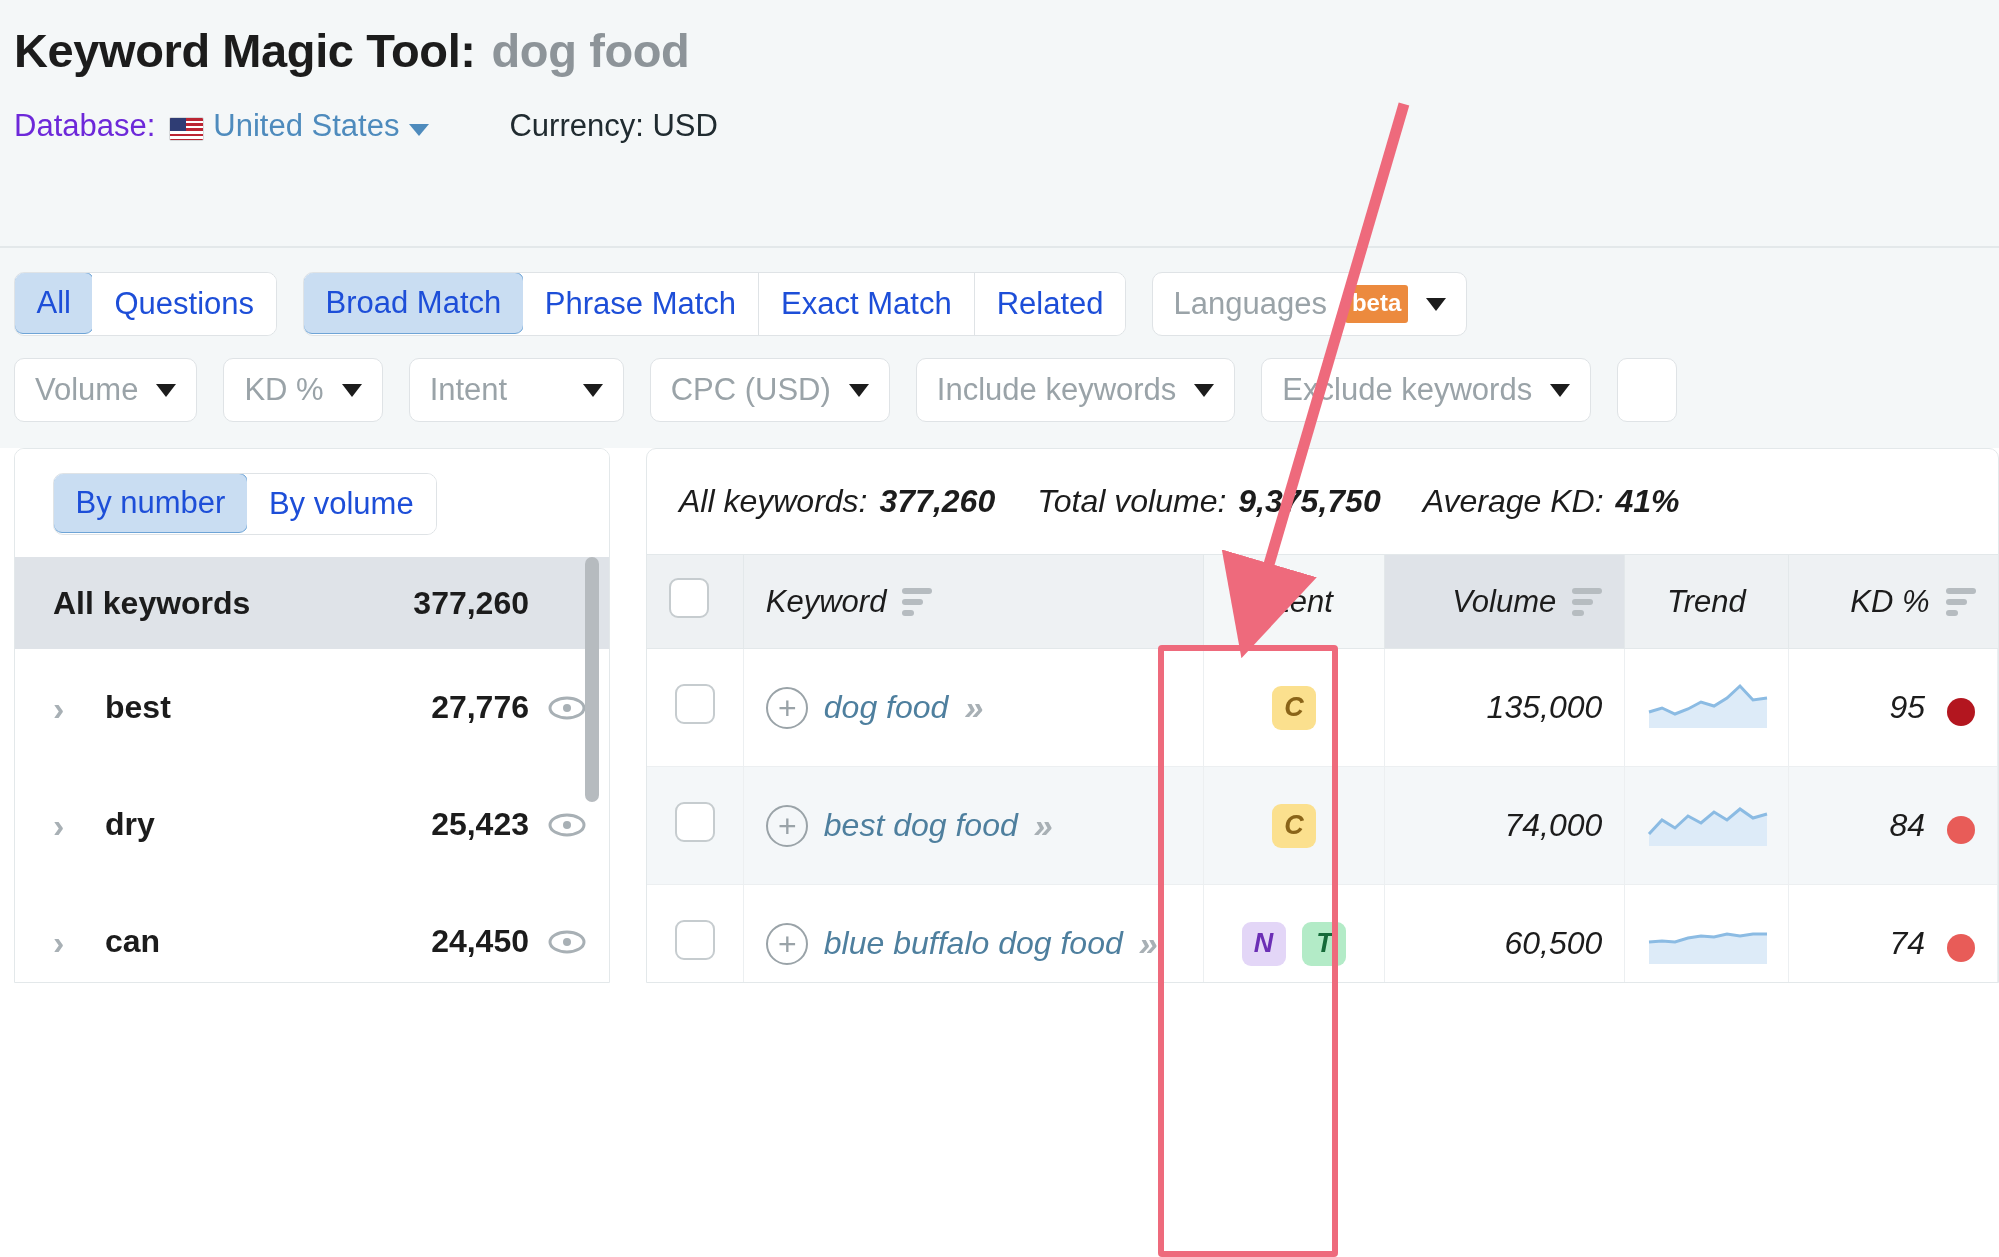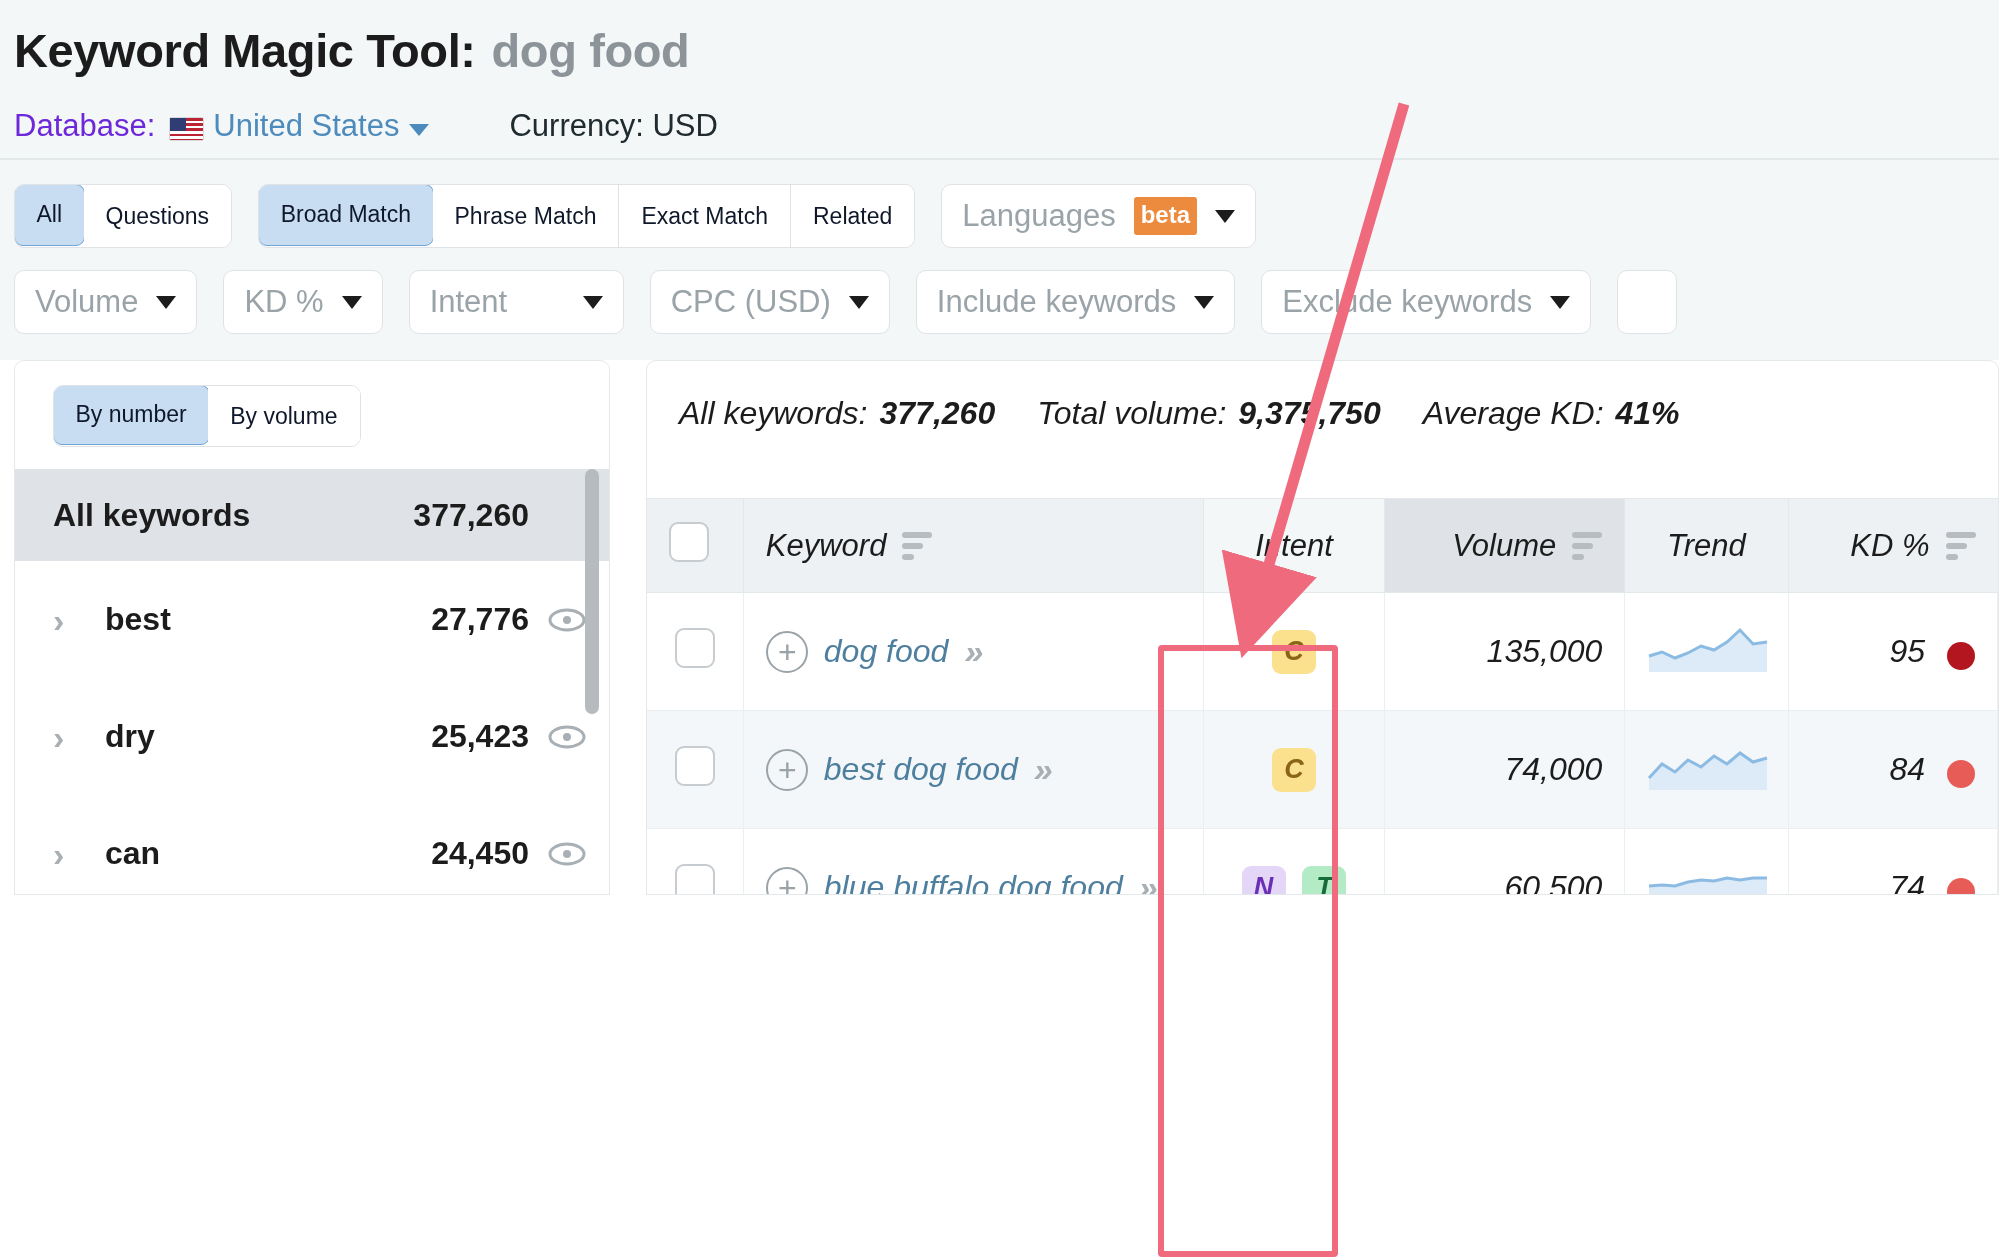--- a/index.html
+++ b/index.html
@@ -9,21 +9,21 @@
     background: #ffffff;
     overflow: hidden;
   }
   #root { position: relative; width: 1999px; height: 1257px; }
 
   
   .header {
     background: #f4f7f8;
     padding: 22px 0 26px 14px;
     border-bottom: 2px solid #e3e8ea;
-    height: 160px;
+    height: 248px;
   }
   .page-title {
     font-size: 47px; font-weight: bold; color: #1c1c1c;
     letter-spacing: -0.4px; line-height: 1.25;
     white-space: nowrap;
   }
   .page-title .term { color: #8d9499; font-weight: bold; margin-left: 16px; }
   .meta-row {
     display: flex; align-items: center; margin-top: 27px;
     font-size: 31px; color: #202b30; white-space: nowrap;
@@ -55,21 +55,21 @@
   .filterbar { background: #f4f7f8; padding: 24px 0 26px 14px; }
   .filter-row { display: flex; align-items: center; white-space: nowrap; }
   .filter-row + .filter-row { margin-top: 22px; }
 
   .seg {
     display: inline-flex; border: 1.5px solid #dfe3e6; border-radius: 10px;
     overflow: hidden; background: #ffffff; height: 64px;
   }
   .seg-item {
     display: flex; align-items: center; padding: 0 22px; height: 100%;
-    font-size: 23px; color: #0f172a; background: #ffffff;
+    font-size: 31px; color: #1d4ed8; background: #ffffff;
     border-right: 1.5px solid #dfe3e6; cursor: pointer;
   }
   .seg-item:last-child { border-right: none; }
   .seg-item.active {
     background: #c9ddf2; border: 1.5px solid #6ea4d6;
     border-radius: 9px; margin: -1.5px;
   }
   .seg + .seg { margin-left: 26px; }
 
   .pill {
@@ -126,21 +126,21 @@
     border: 1.5px solid #e3e8ea; border-radius: 10px 10px 0 0;
     overflow: hidden; position: relative; font-style: italic;
   }
   .stats {
     display: flex; align-items: center; height: 105px; padding-left: 32px;
     font-size: 32px; color: #1c1c1c; white-space: nowrap;
   }
   .stats .k { margin-right: 12px; }
   .stats .v { font-weight: bold; margin-right: 42px; }
 
-  table.kw { width: 100%; border-collapse: collapse; table-layout: fixed; margin-top: 32px; }
+  table.kw { width: 100%; border-collapse: collapse; table-layout: fixed; }
   table.kw th {
     background: #eef1f3; border-top: 1.5px solid #e3e8ea;
     border-bottom: 1.5px solid #e3e8ea; border-right: 1.5px solid #e3e8ea;
     height: 94px; font-size: 31px; font-weight: normal; color: #1c1c1c;
     padding: 0 22px; text-align: left; vertical-align: middle;
   }
   table.kw th.sorted { background: #dfe3e8; }
   table.kw th.cb { width: 92px; }
   table.kw th.c-kw { width: 440px; }
   table.kw th.c-int { width: 172px; text-align: center; background: #f4f7f8; }

